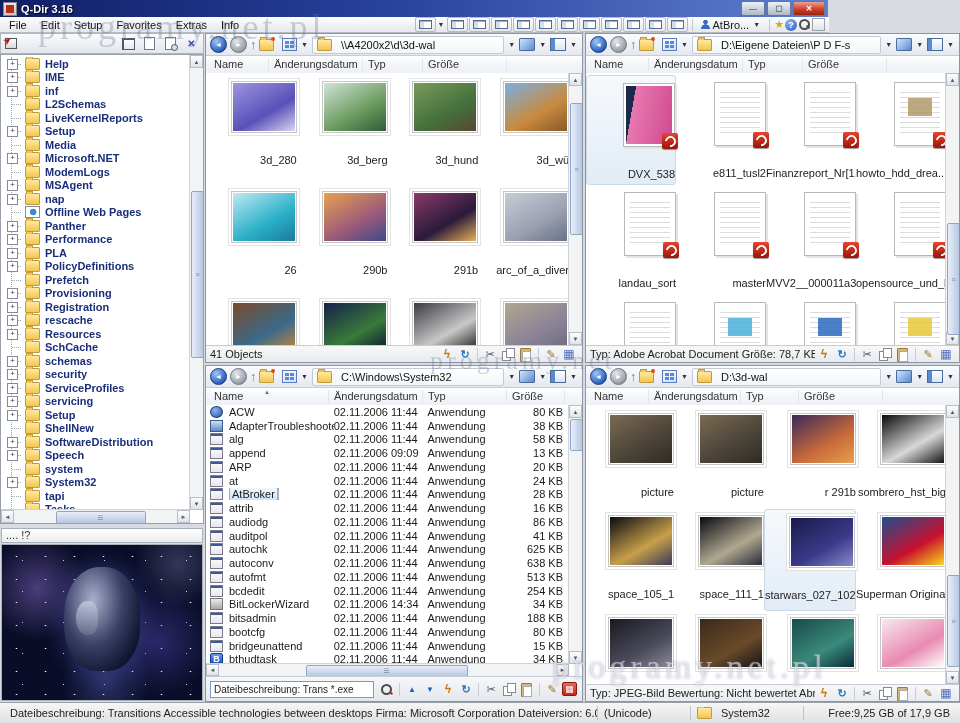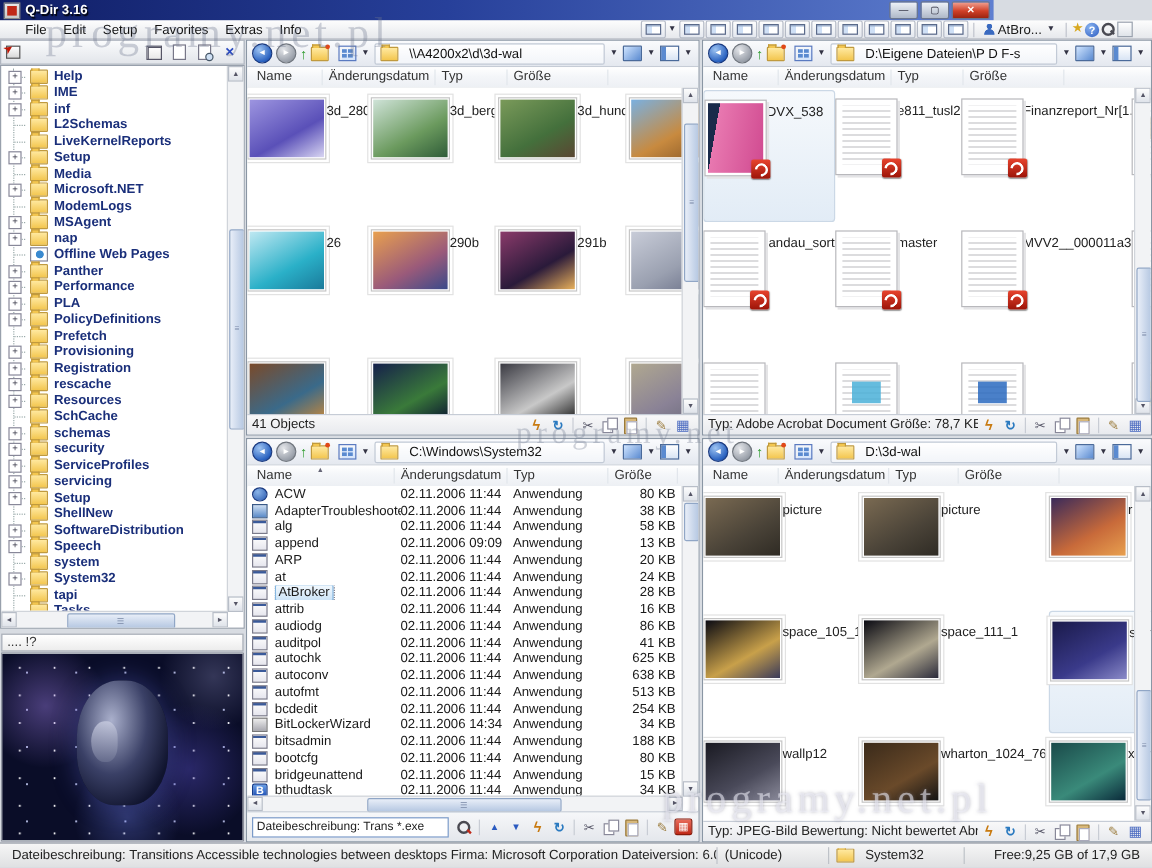--- a/index.html
+++ b/index.html
@@ -9,21 +9,21 @@
   
   .titlebar{position:absolute;left:0;top:0;width:828px;height:17px;background:linear-gradient(90deg,#101e66 0%,#27409a 45%,#5f7fd0 100%);display:flex;align-items:center;padding:0 3px;box-sizing:border-box;}
   .appicon{width:12px;height:12px;background:linear-gradient(#e8e8e8,#c8c8c8);border:1px solid #888;margin-right:4px;position:relative;}
   .appicon::before{content:"";position:absolute;inset:2px;background:#c02818;}
   .title-text{color:#fff;font-weight:bold;font-size:11px;text-shadow:1px 1px 1px #000;}
   .winbtns{margin-left:auto;display:flex;gap:2px;}
   .wbtn{width:22px;height:13px;border:1px solid #6a7690;border-radius:2px;background:linear-gradient(#eef2f8,#aeb8c8);display:flex;align-items:center;justify-content:center;font-size:8px;color:#223;line-height:1;}
   .wbtn.close{width:30px;background:linear-gradient(#f0a090,#d04028 55%,#9c2410);color:#fff;font-weight:bold;}
 
   
-  .menubar{position:absolute;left:0;top:17px;width:960px;height:16px;background:linear-gradient(#fdfdfd,#e6e8ec);border-bottom:1px solid #b8bcc4;display:flex;align-items:center;box-sizing:border-box;padding:0 14px;}
+  .menubar{position:absolute;left:0;top:17px;width:829px;height:16px;background:linear-gradient(#fdfdfd,#e6e8ec);border-bottom:1px solid #b8bcc4;display:flex;align-items:center;box-sizing:border-box;padding:0 2px;}
   .menu-item{padding:0 7px;height:100%;display:flex;align-items:center;color:#111;}
   .menubar-right{margin-left:auto;display:flex;align-items:center;gap:1px;padding-right:2px;}
   .lb{width:19px;height:13px;border:1px solid #b4bac6;border-radius:2px;background:linear-gradient(#fdfdfd,#e4e8ef);display:flex;align-items:center;justify-content:center;}
   .lbg{width:11px;height:7px;border:1px solid #5a6a8a;background:linear-gradient(90deg,#cfe0f6 0 4px,#fff 4px);box-shadow:inset 0 1px 0 #9ab0d0;}
   .caret{font-size:7px;color:#334;margin:0 1px;}
   .profile{display:flex;align-items:center;gap:3px;padding:0 4px;}
   .person-ico{width:9px;height:9px;background:radial-gradient(circle at 50% 22%,#3a6ac0 2px,transparent 2.6px),radial-gradient(circle at 50% 95%,#3a6ac0 4px,transparent 4.6px);}
   .star-ico{color:#d8a820;font-size:11px;line-height:1;}
   .help-ico{width:12px;height:12px;border-radius:50%;background:radial-gradient(circle at 35% 30%,#8ab4f0,#2a5ac0);color:#fff;font-size:9px;font-weight:bold;display:inline-flex;align-items:center;justify-content:center;}
   .zoom-ico{width:13px;height:13px;position:relative;}
@@ -117,21 +117,21 @@
   .si-copy::before{content:"";position:absolute;left:2px;top:4px;width:7px;height:8px;border:1px solid #889;background:#fff;}
   .si-copy::after{content:"";position:absolute;left:6px;top:1px;width:7px;height:8px;border:1px solid #889;background:#fff;}
   .si-paste::before{content:"";position:absolute;left:2px;top:1px;width:9px;height:12px;border:1px solid #9a7a3a;background:#d8b87a;border-radius:1px;}
   .si-paste::after{content:"";position:absolute;left:4px;top:4px;width:7px;height:9px;border:1px solid #aab;background:#fff;}
   .si-findstar::before{content:"";position:absolute;left:2px;top:2px;width:7px;height:7px;border:2px solid #4a4a52;border-radius:50%;}
   .si-findstar::after{content:"";position:absolute;left:10px;top:10px;width:4px;height:2px;background:#c02818;transform:rotate(45deg);}
   .tsep{width:1px;height:13px;background:#c8ccd4;margin:0 3px;}
 
   
   .tgrid{position:absolute;left:0;top:0;right:13px;display:grid;grid-template-columns:repeat(4,1fr);padding-top:2px;}
-  .tcell{display:flex;align-items:flex-start;padding-top:6px;border-radius:3px;}
+  .tcell{display:flex;flex-direction:column;align-items:flex-end;padding-top:6px;border-radius:3px;gap:15px;}
   .tcell.sel{background:linear-gradient(#f6f9fc,#e2ecf6);border:1px solid #cbd8e6;box-sizing:border-box;}
   .tframe{width:62px;height:48px;background:#fff;border:1px solid #c6c6c6;box-shadow:0 0 0 2px #fff,0 0 0 3px #e2e2e2;padding:1px;flex:0 0 auto;}
   .timg{width:100%;height:100%;}
   .tlabel2{margin-top:6px;color:#222;max-width:90px;overflow:hidden;white-space:nowrap;}
   .pframe{width:50px;height:62px;background:#fff;border:1px solid #b8b8bc;box-shadow:2px 2px 0 #e4e4e6;position:relative;flex:0 0 auto;margin-top:1px;}
   .ppage{position:absolute;inset:5px 5px 8px 5px;background:repeating-linear-gradient(180deg,transparent 0 4px,#dcdcde 4px 5px);}
   .ppage.cover{inset:2px;}
   .paccent{position:absolute;left:8px;top:10px;width:24px;height:18px;opacity:.85;}
   .pbadge{position:absolute;right:-4px;bottom:-3px;width:16px;height:16px;border-radius:2px;background:linear-gradient(#e8442e,#9c1408);box-shadow:0 1px 1px rgba(0,0,0,.4);display:flex;align-items:center;justify-content:center;}
   .pbadge::before{content:"";width:7px;height:7px;border:2px solid #fff;border-radius:50%;border-left-color:transparent;transform:rotate(-40deg);}

